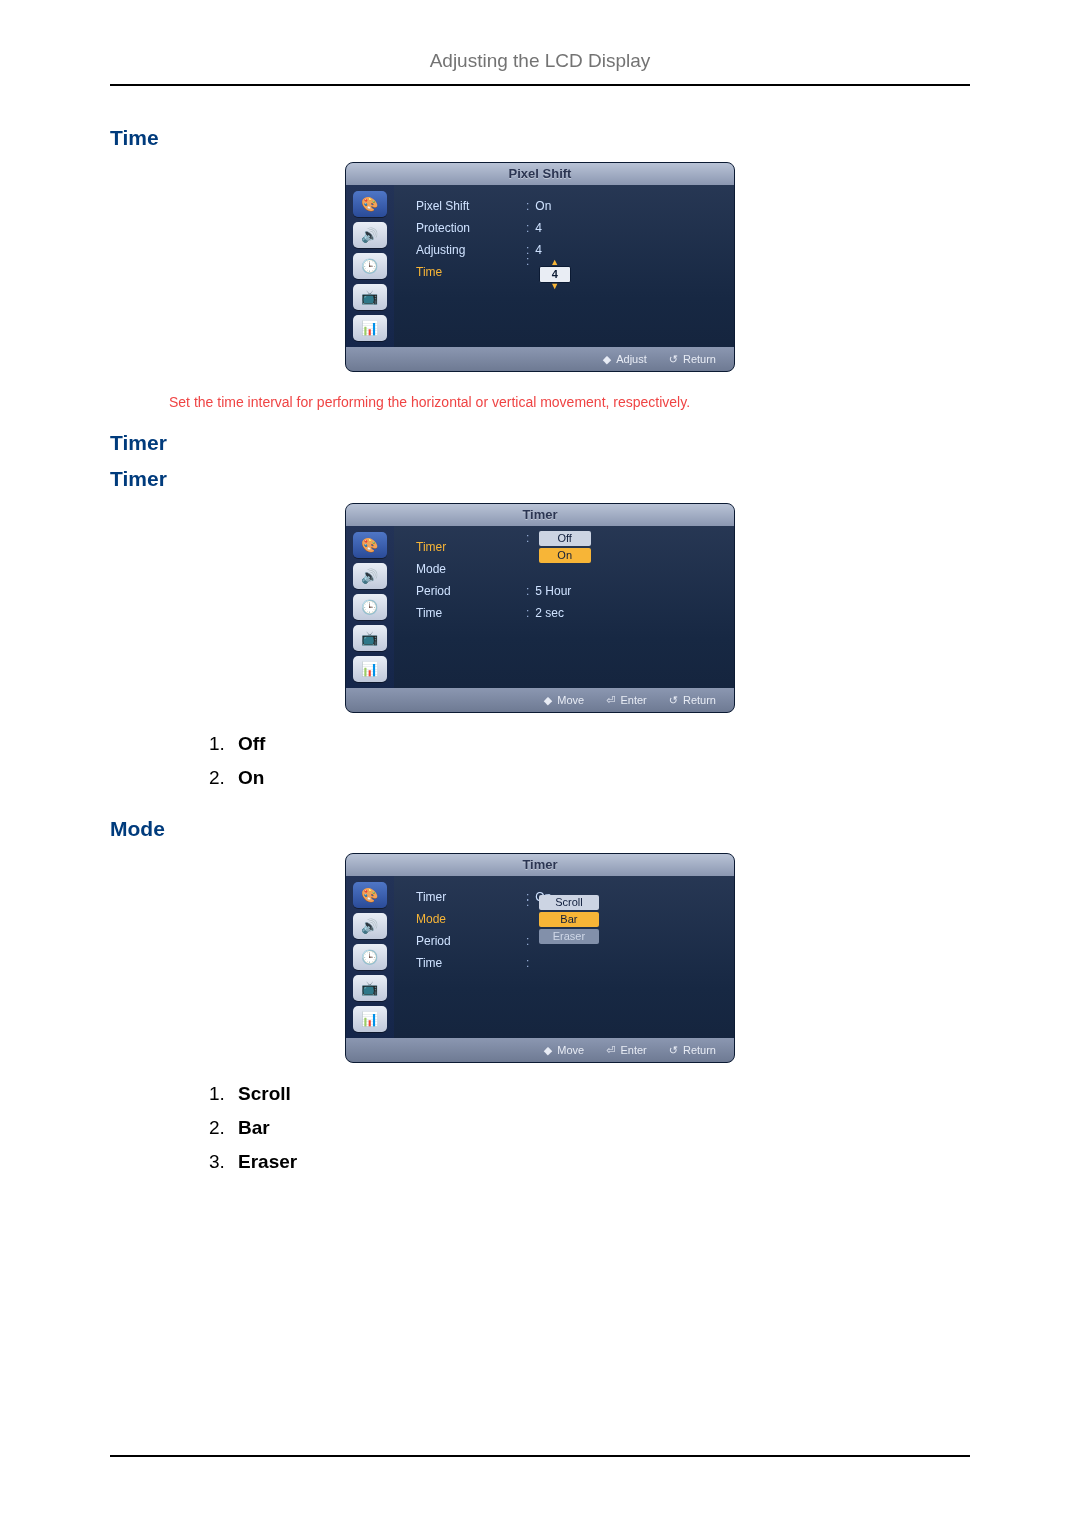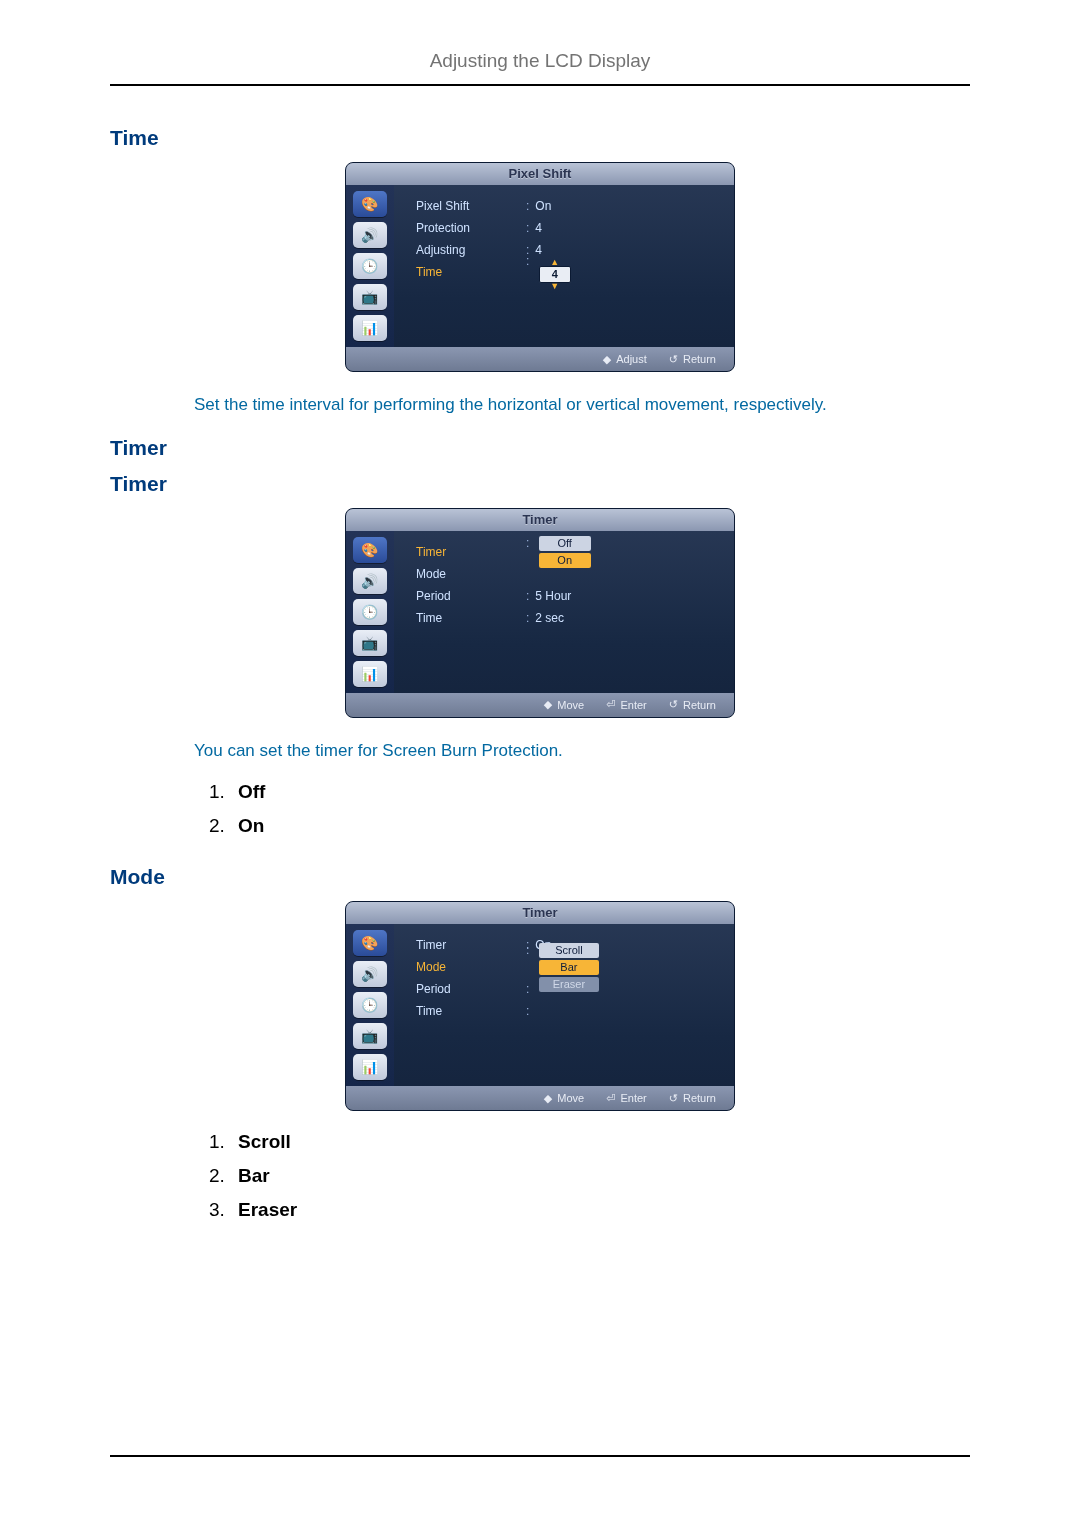--- a/index.html
+++ b/index.html
@@ -25,24 +25,24 @@
       margin-bottom: 40px;
     }
     .section-heading {
       font-size: 21px;
       font-weight: bold;
       color: #003b7c;
       margin-top: 10px;
       margin-bottom: 12px;
     }
     .body-text {
-      font-size: 17px;
-      color: #0369a1;
+      font-size: 14px;
+      color: #ef4444;
       line-height: 1.5;
-      margin: 18px 0 18px 84px;
+      margin: 18px 0 18px 59px;
     }
     .osd-wrap {
       display: flex;
       justify-content: center;
       margin: 10px 0 20px 0;
     }
     .osd {
       width: 390px;
       background: linear-gradient(#2a3a57, #172843 65%, #14233c);
       border-radius: 8px;
@@ -288,21 +288,20 @@
             <span>Enter</span>
           </span>
         <span class="foot-item">
             <span class="foot-ico">↺</span>
             <span>Return</span>
           </span>
       </div>
     </div>
   </div>
 
-  <p class="body-text">You can set the timer for Screen Burn Protection.</p>
 
   <ol class="num-list">
     <li><span class="bold">Off</span></li>
     <li><span class="bold">On</span></li>
   </ol>
 
   <div class="section-heading">Mode</div>
 
   <div class="osd-wrap">
     <div class="osd">

